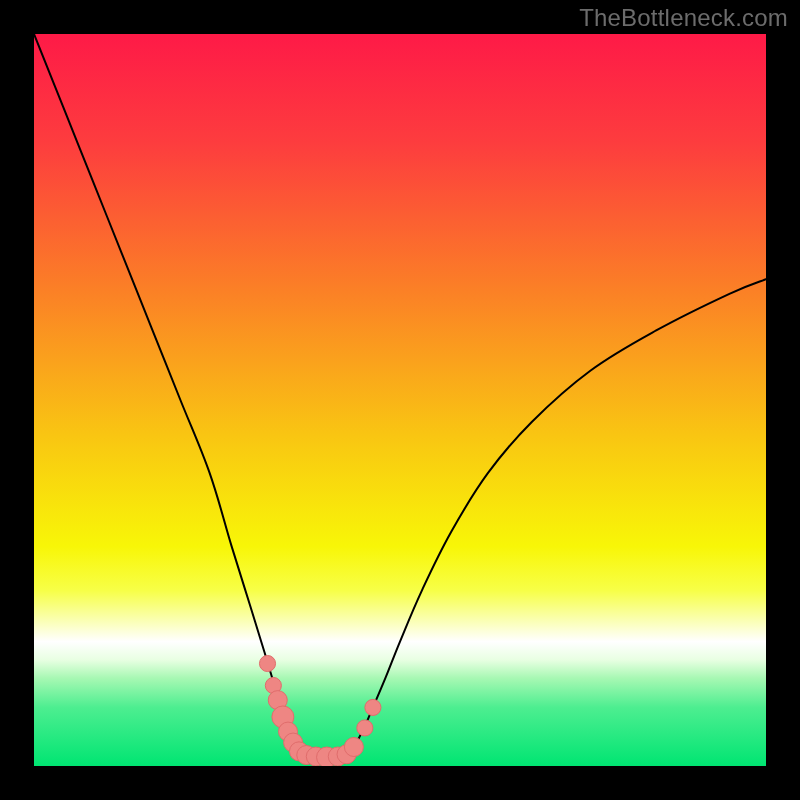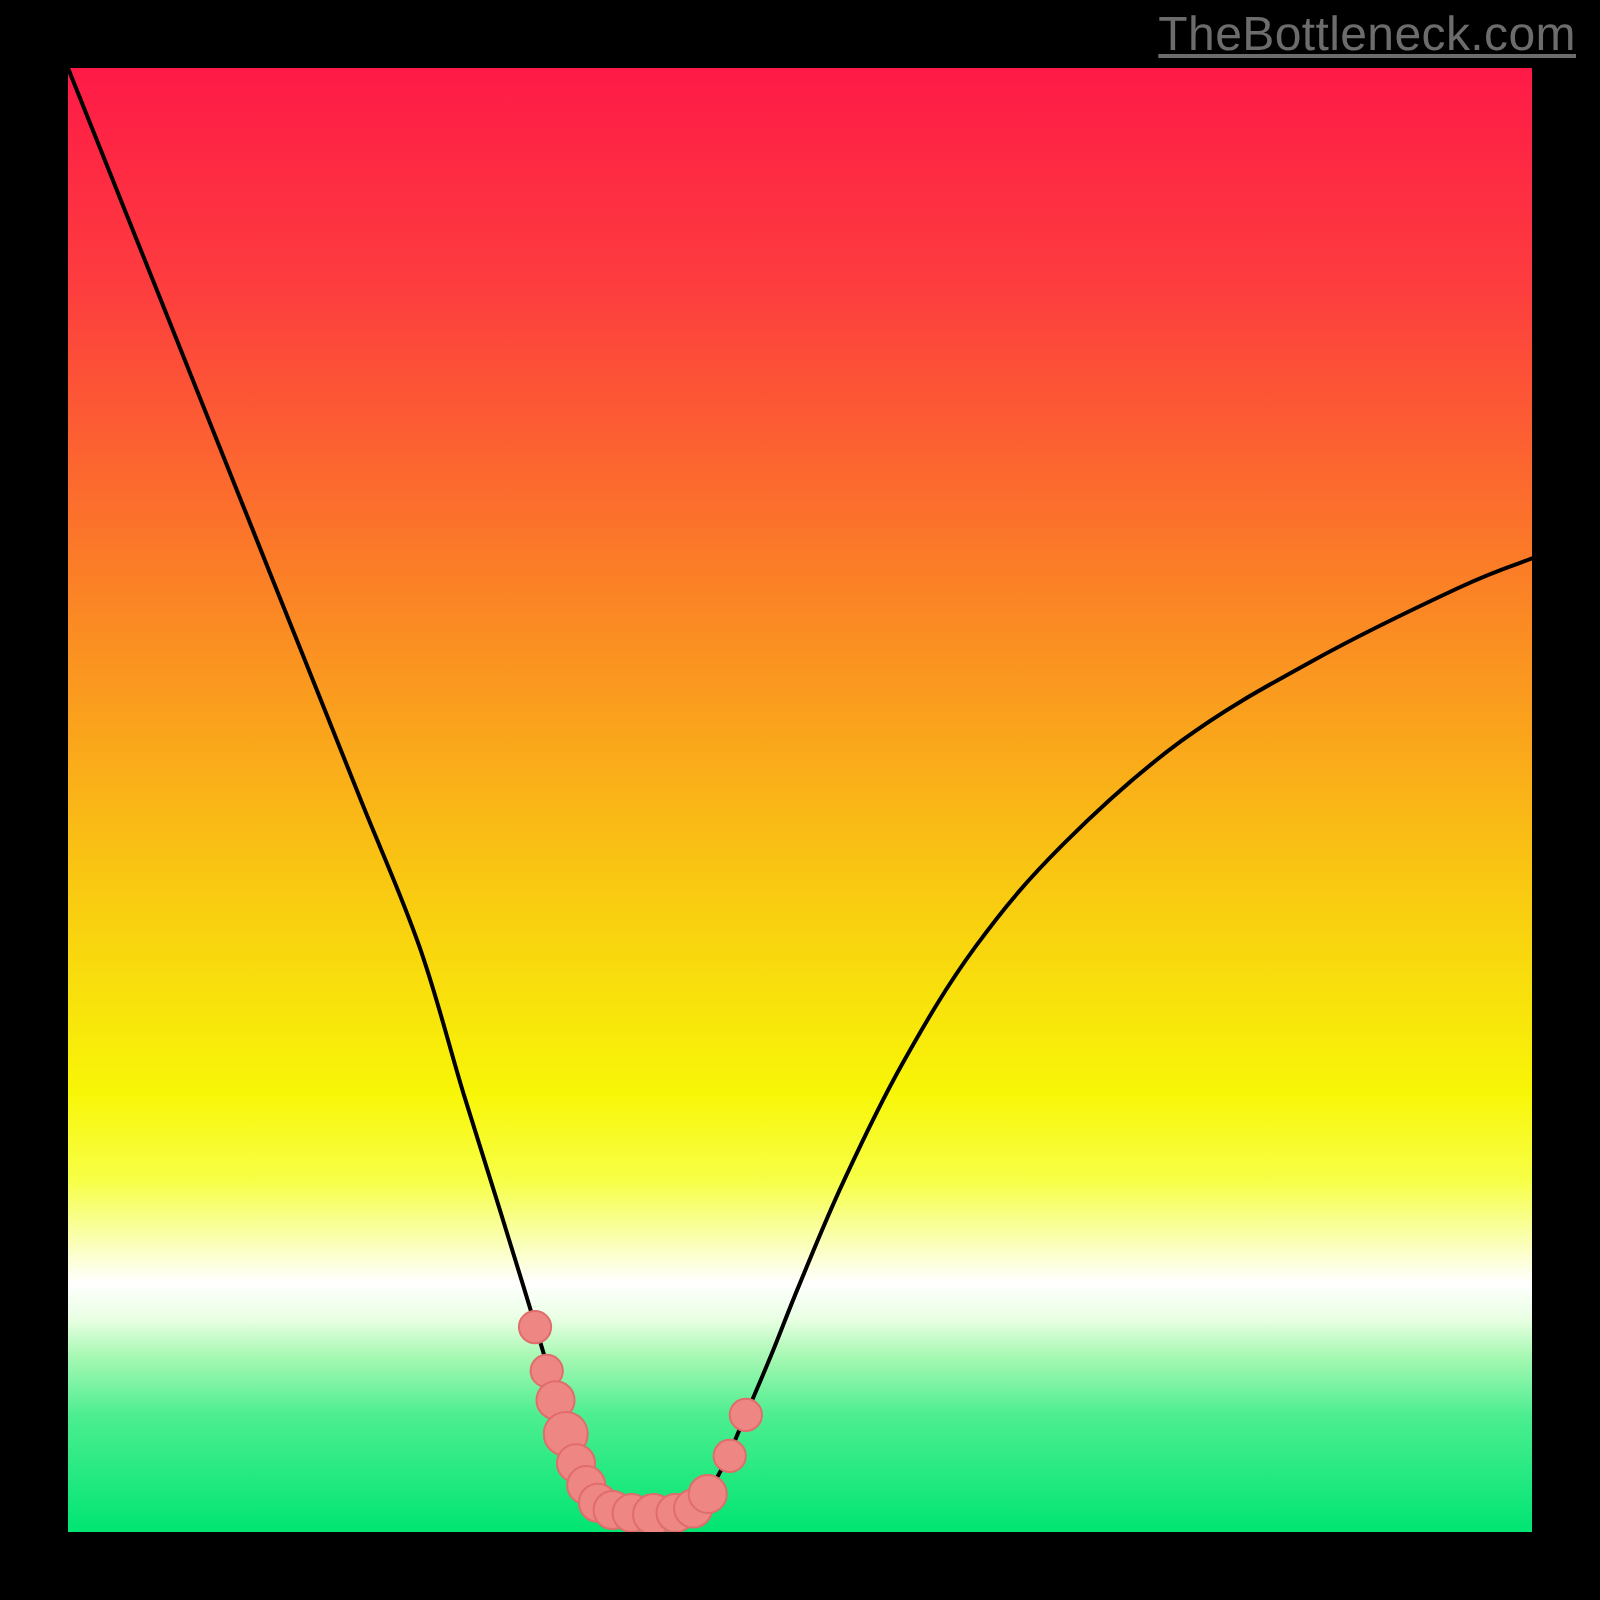--- a/index.html
+++ b/index.html
@@ -20,21 +20,20 @@
     background: #000000;
   }
   .watermark {
     position: absolute;
     top: 4px;
     right: 12px;
     font-size: 24px;
     color: #6c6c6c;
     font-weight: 400;
     letter-spacing: 0.2px;
-    text-decoration: underline;
   }
   .plot-area {
     position: absolute;
     left: 34px;
     top: 34px;
     width: 732px;
     height: 732px;
   }
   .plot-area svg {
     width: 732px;

